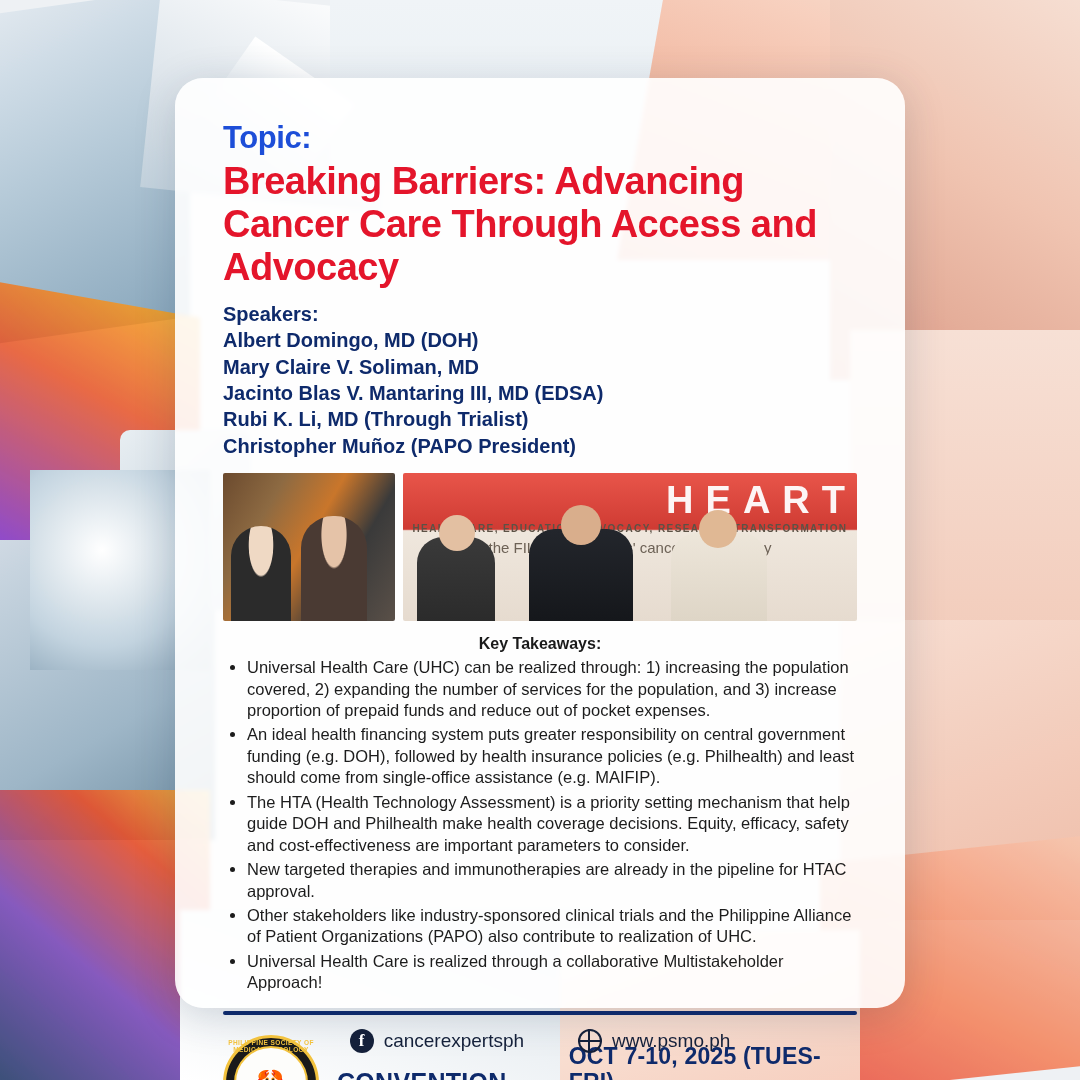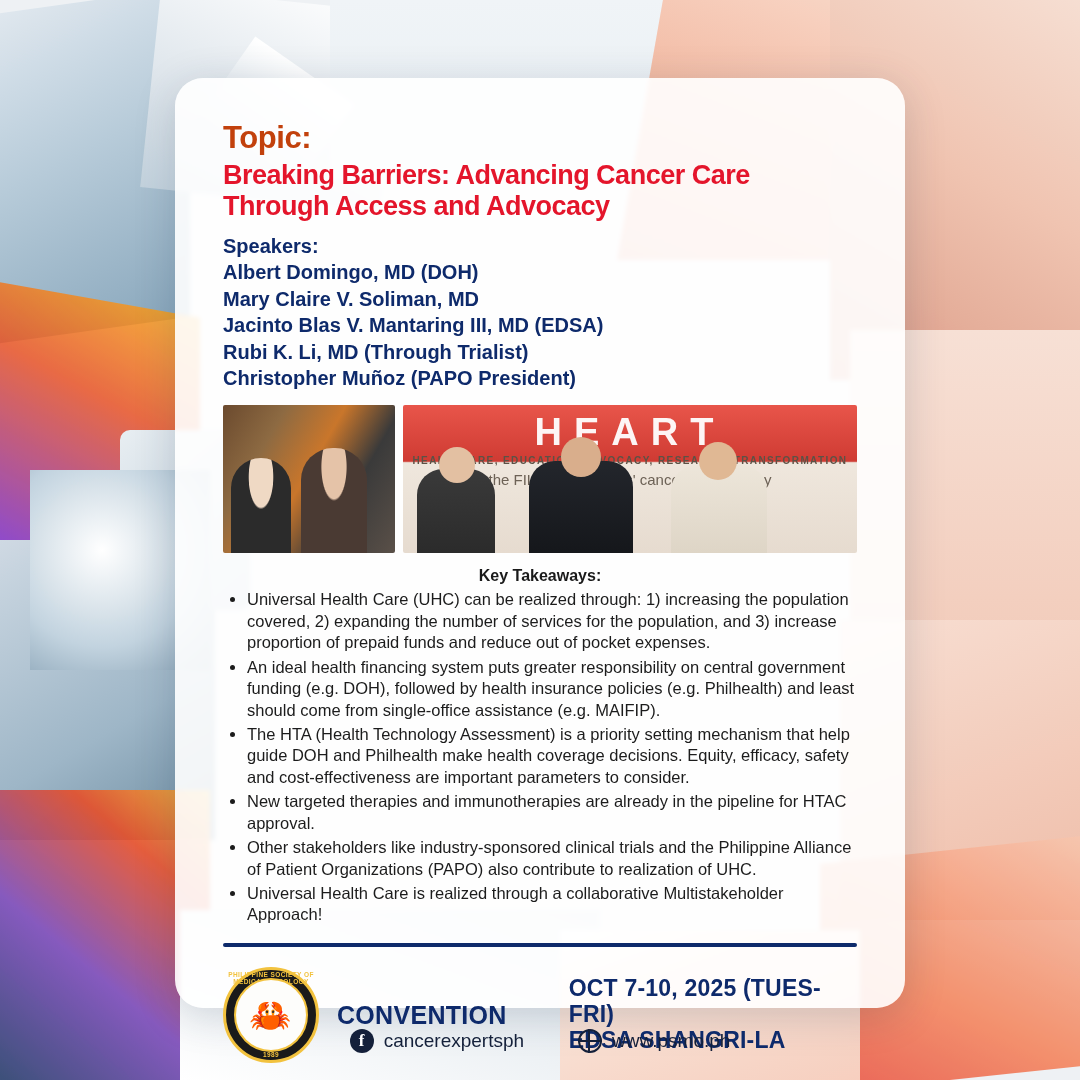--- a/index.html
+++ b/index.html
@@ -65,26 +65,26 @@
     left: 175px; top: 78px;
     width: 730px; height: 930px;
     background: rgba(255,255,255,0.90);
     border-radius: 28px;
     box-shadow: 0 8px 42px rgba(30,50,80,0.18);
     padding: 42px 48px 0 48px;
     backdrop-filter: blur(2px);
   }
 
   .topic-label {
-    font-size: 31px; font-weight: bold; color: #c2410c;
+    font-size: 31px; font-weight: bold; color: #1d4ed8;
     letter-spacing: -0.4px;
     margin-bottom: 4px;
   }
   .topic-title {
-    font-size: 27px; font-weight: bold; color: #e4152b;
+    font-size: 38px; font-weight: bold; color: #e4152b;
     line-height: 1.13; letter-spacing: -0.5px;
     margin-bottom: 12px;
   }
   .speakers-label {
     font-size: 20px; font-weight: bold; color: #0e2a6b; line-height: 1.32;
   }
   .speaker { font-size: 20px; font-weight: bold; color: #0e2a6b; line-height: 1.32; }
 
   
   .photos {
@@ -114,21 +114,21 @@
   }
   .ph-b-people{ position:absolute; left:0; right:0; bottom:0; height:96px; }
   .pb { position:absolute; bottom:0; border-radius: 26px 26px 0 0; }
   .pb1 { left:14px; width:78px; height:84px; background: linear-gradient(180deg,#3a3a3a,#2b2b2b); }
   .pb1::after{content:"";position:absolute;left:22px;top:-22px;width:36px;height:36px;border-radius:50%;background:#e3c0a2;}
   .pb2 { left:126px; width:104px; height:92px; background: linear-gradient(180deg,#23262c,#15171b); }
   .pb2::after{content:"";position:absolute;left:32px;top:-24px;width:40px;height:40px;border-radius:50%;background:#d9ae8c;}
   .pb3 { left:268px; width:96px; height:88px; background: linear-gradient(180deg,#ede6da,#ded5c6); }
   .pb3::after{content:"";position:absolute;left:28px;top:-23px;width:38px;height:38px;border-radius:50%;background:#e0b894;}
   .ph-b-text{
-    position:absolute; left:0; right:0; top:6px; text-align:center;
+    position:absolute; left:0; right:0; top:6px; text-align:right;
     color:#ffffff; font-weight:bold; font-size:38px; letter-spacing:12px;
     opacity:.95;
   }
   .ph-b-sub{
     position:absolute; left:0; right:0; top:50px; text-align:center;
     color:#5c5246; font-weight:bold; font-size:10px; letter-spacing:1.4px;
   }
   .ph-b-sub2{
     position:absolute; left:0; right:0; top:66px; text-align:center;
     color:#6d6256; font-size:15px;

